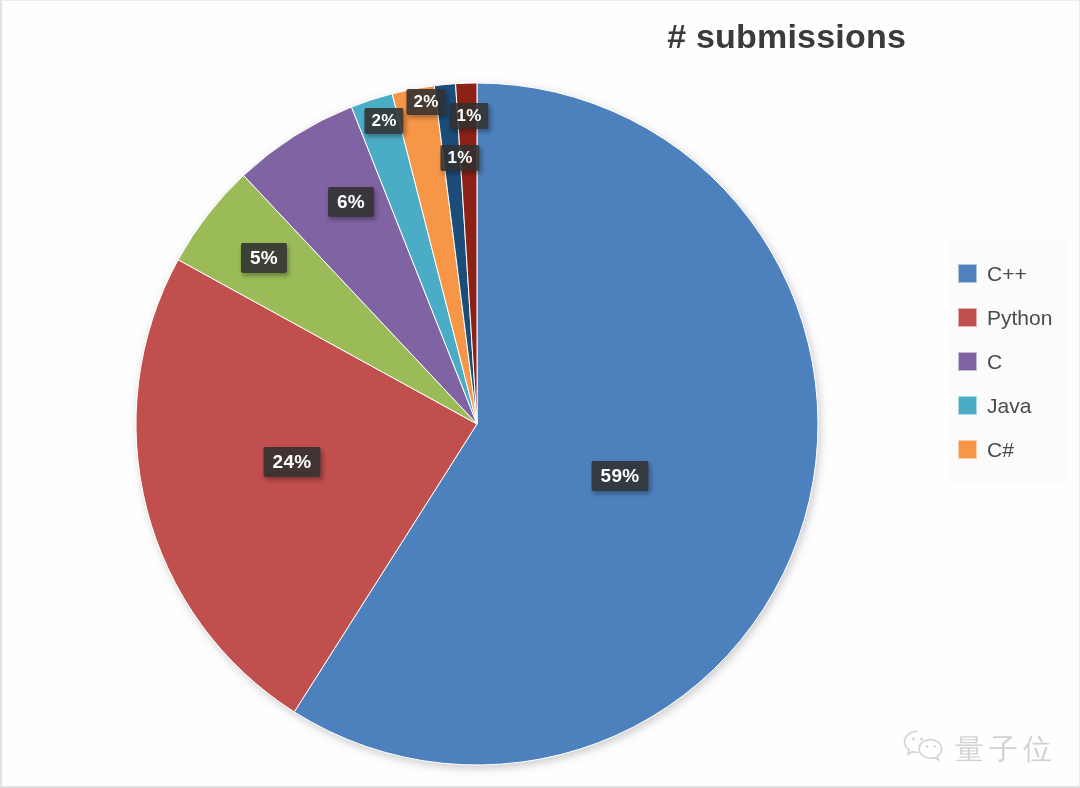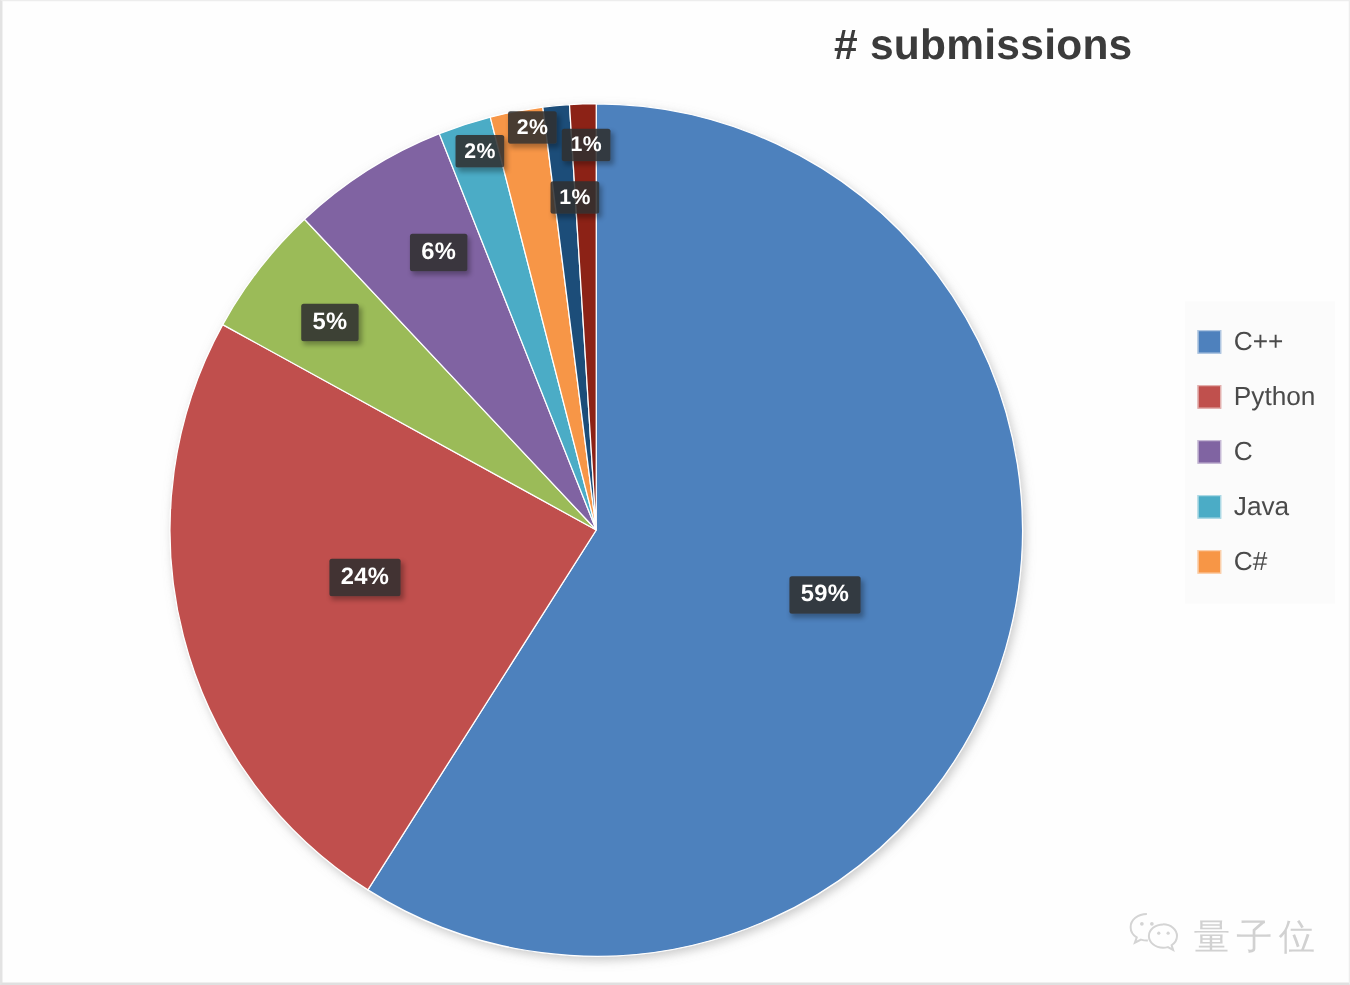--- a/index.html
+++ b/index.html
@@ -140,21 +140,21 @@
           <path d="M 341 341 L 158.28 628.92 A 341 341 0 0 1 42.18 176.72 Z" fill="#c0504d" stroke="#ffffff" stroke-width="1"></path>
           <path d="M 341 341 L 42.18 176.72 A 341 341 0 0 1 107.57 92.42 Z" fill="#9bbb59" stroke="#ffffff" stroke-width="1"></path>
           <path d="M 341 341 L 107.57 92.42 A 341 341 0 0 1 215.47 23.95 Z" fill="#8064a2" stroke="#ffffff" stroke-width="1"></path>
           <path d="M 341 341 L 215.47 23.95 A 341 341 0 0 1 256.20 10.71 Z" fill="#4bacc6" stroke="#ffffff" stroke-width="1"></path>
           <path d="M 341 341 L 256.20 10.71 A 341 341 0 0 1 298.26 2.69 Z" fill="#f79646" stroke="#ffffff" stroke-width="1"></path>
           <path d="M 341 341 L 298.26 2.69 A 341 341 0 0 1 319.59 0.67 Z" fill="#1f4e79" stroke="#ffffff" stroke-width="1"></path>
           <path d="M 341 341 L 319.59 0.67 A 341 341 0 0 1 341.00 0.00 Z" fill="#8c2318" stroke="#ffffff" stroke-width="1"></path>
         </g>
     </svg>
     <div id="pie-labels">
-        <div class="data-label" style="left: 524px; top: 393px;">59%</div>
+        <div class="data-label" style="left: 484px; top: 393px;">59%</div>
         <div class="data-label" style="left: 156px; top: 379px;">24%</div>
         <div class="data-label" style="left: 128px; top: 175px;">5%</div>
         <div class="data-label" style="left: 215px; top: 119px;">6%</div>
         <div class="data-label small" style="left: 248px; top: 38px;">2%</div>
         <div class="data-label small" style="left: 290px; top: 19px;">2%</div>
         <div class="data-label small" style="left: 324px; top: 75px;">1%</div>
         <div class="data-label small" style="left: 333px; top: 33px;">1%</div>
       </div>
   </div>
 

